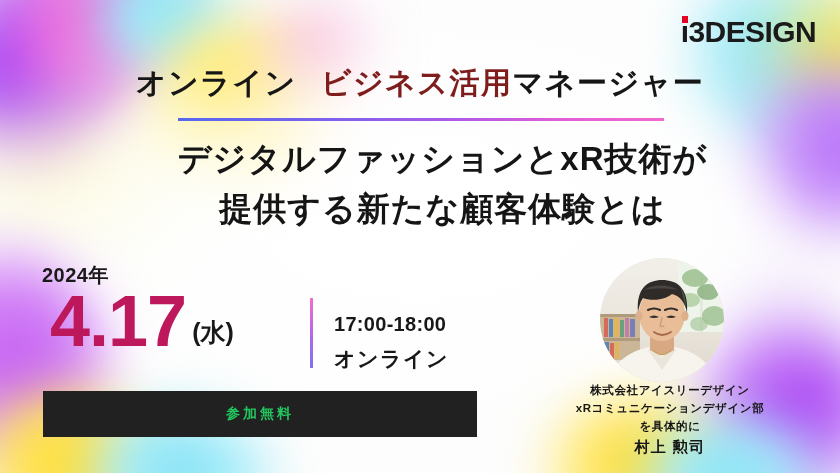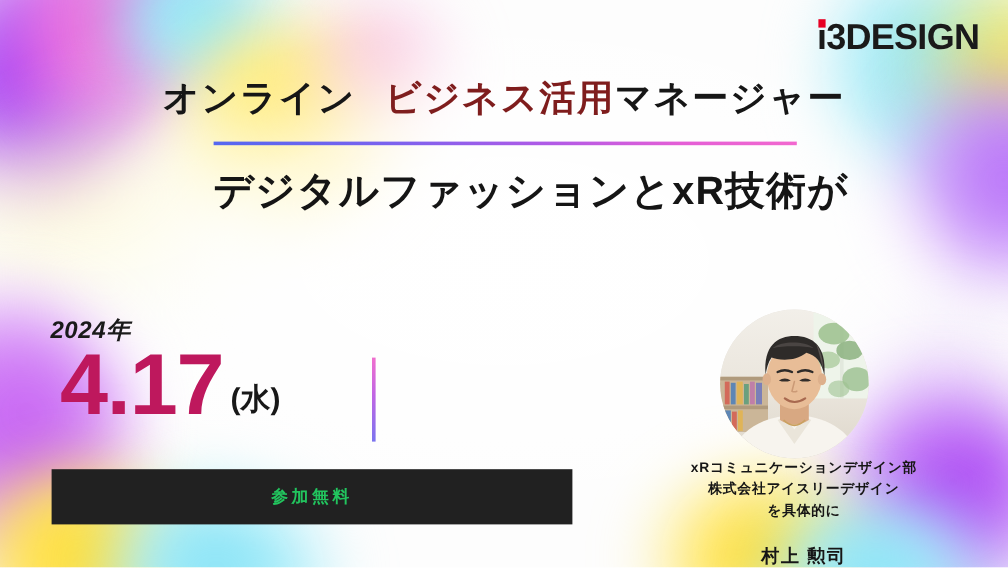--- a/index.html
+++ b/index.html
@@ -140,21 +140,20 @@
     line-height:1.52; letter-spacing:1px;
     white-space:nowrap;
     margin-left:45px;
   }
 
   
   .year {
     position:absolute; left:42px; top:262px;
     font-size:20px; font-weight:bold; color:#1a1a1a;
     letter-spacing:0.5px;
-    font-style:italic;
   }
   .bigdate {
     position:absolute; left:50px; top:288px;
     display:flex; align-items:flex-end;
   }
   .bigdate-num {
     font-size:72px; font-weight:bold; color:#be185d;
     line-height:0.92; letter-spacing:-1px;
   }
   .bigdate-dow {
@@ -203,21 +202,21 @@
   .speaker {
     position:absolute; left:520px; top:382px;
     width:300px; text-align:center;
     color:#161616;
   }
   .speaker-line {
     font-size:11.5px; font-weight:bold; letter-spacing:0.6px; line-height:1.55;
   }
   .speaker-name {
     font-size:15px; font-weight:bold; letter-spacing:1.4px;
-    margin-top:19px;
+    margin-top:3px;
   }
 </style>
 </head>
 <body>
 
 <div class="banner">
 
   <div class="bg">
     <div class="blob blob-tl-purple"></div>
     <div class="blob blob-tl-magenta"></div>
@@ -251,30 +250,35 @@
   </div>
 
   <div class="subtitle">
     <span>オンライン</span><span class="hl">ビジネス活用</span><span>マネージャー</span>
   </div>
 
   <div class="divider"></div>
 
   <div class="headline">
     <div>デジタルファッションとxR技術が</div>
+    <div>提供する新たな顧客体験とは</div>
   </div>
 
   <div class="year">2024年</div>
   <div class="bigdate">
     <span class="bigdate-num">4.17</span>
     <span class="bigdate-dow">(水)</span>
   </div>
 
   <div class="vdivider"></div>
 
+  <div class="timeblock">
+    <div class="time">17:00-18:00</div>
+    <div class="place">オンライン</div>
+  </div>
 
   <div class="cta">
     <span>参加無料</span>
   </div>
 
   <div class="avatar">
     <svg viewBox="0 0 124 124">
       <defs>
         <clipPath id="circ">
             <circle cx="62" cy="62" r="62"></circle>
@@ -333,19 +337,19 @@
         <path d="M66 59 Q71 56 76 59 Q71 61 66 59 Z" fill="#332e2b"></path>
 
         <path d="M62 60 L60 68 Q62 69 64 68" stroke="#cb9a76" stroke-width="1.3" fill="none" stroke-linecap="round"></path>
 
         <path d="M54 74 Q62 80 71 74" stroke="#a8694f" stroke-width="1.8" fill="none" stroke-linecap="round"></path>
       </g>
     </svg>
   </div>
 
   <div class="speaker">
+    <div class="speaker-line">株式会社アイスリーデザイン</div>
     <div class="speaker-line">xRコミュニケーションデザイン部</div>
-    <div class="speaker-line">株式会社アイスリーデザイン</div>
     <div class="speaker-line">を具体的に</div>
     <div class="speaker-name">村上 勲司</div>
   </div>
 
 </div>
 
 </body></html>

